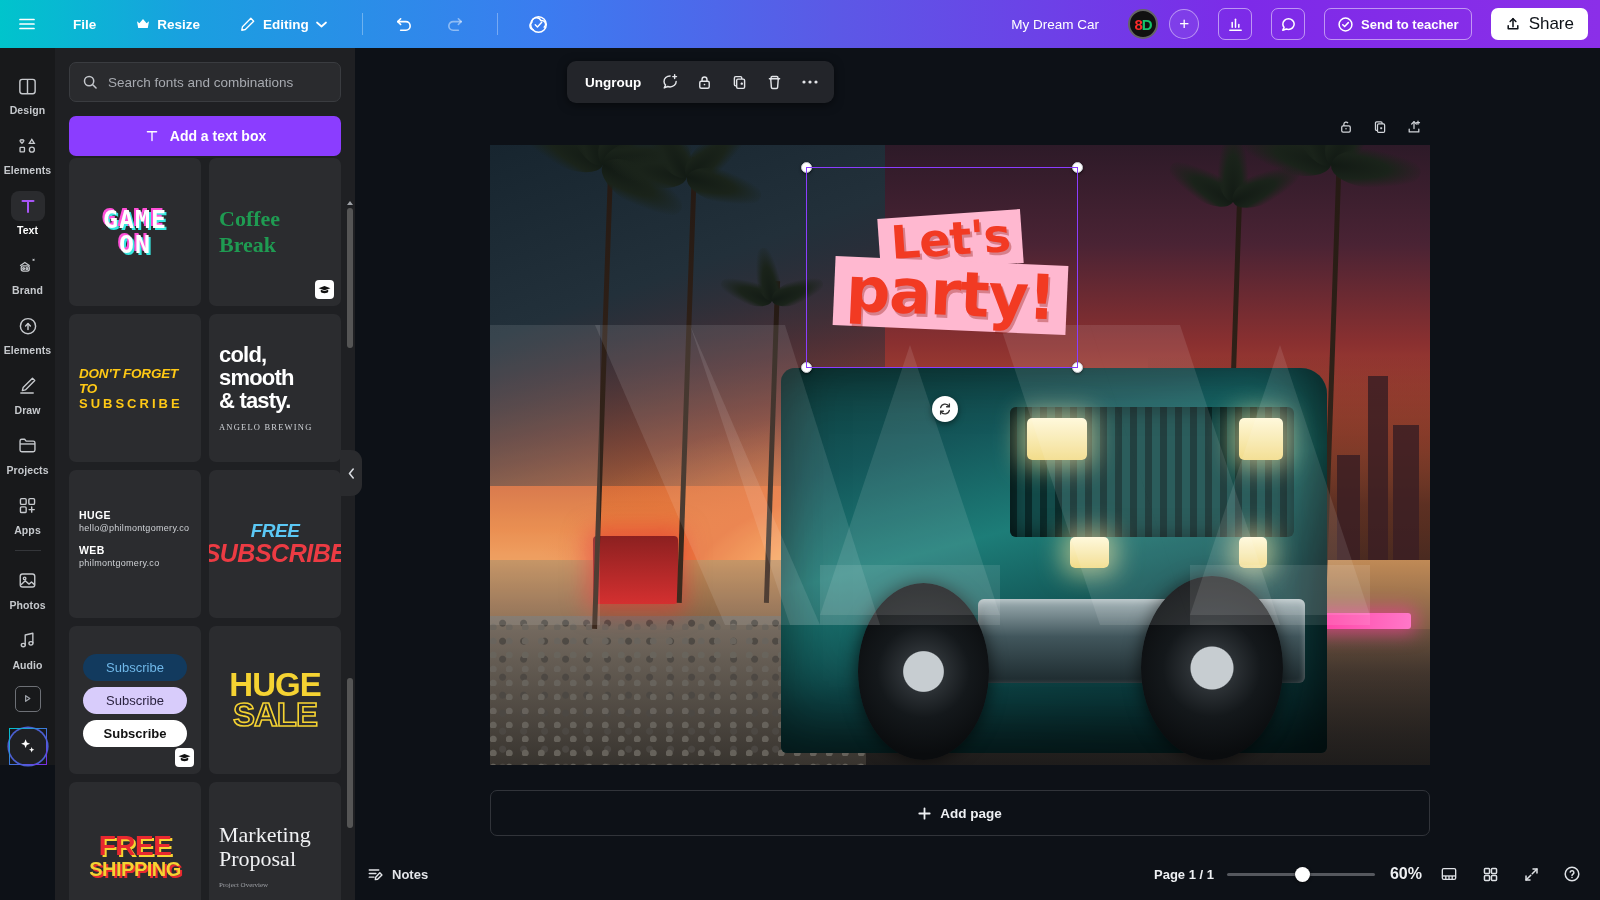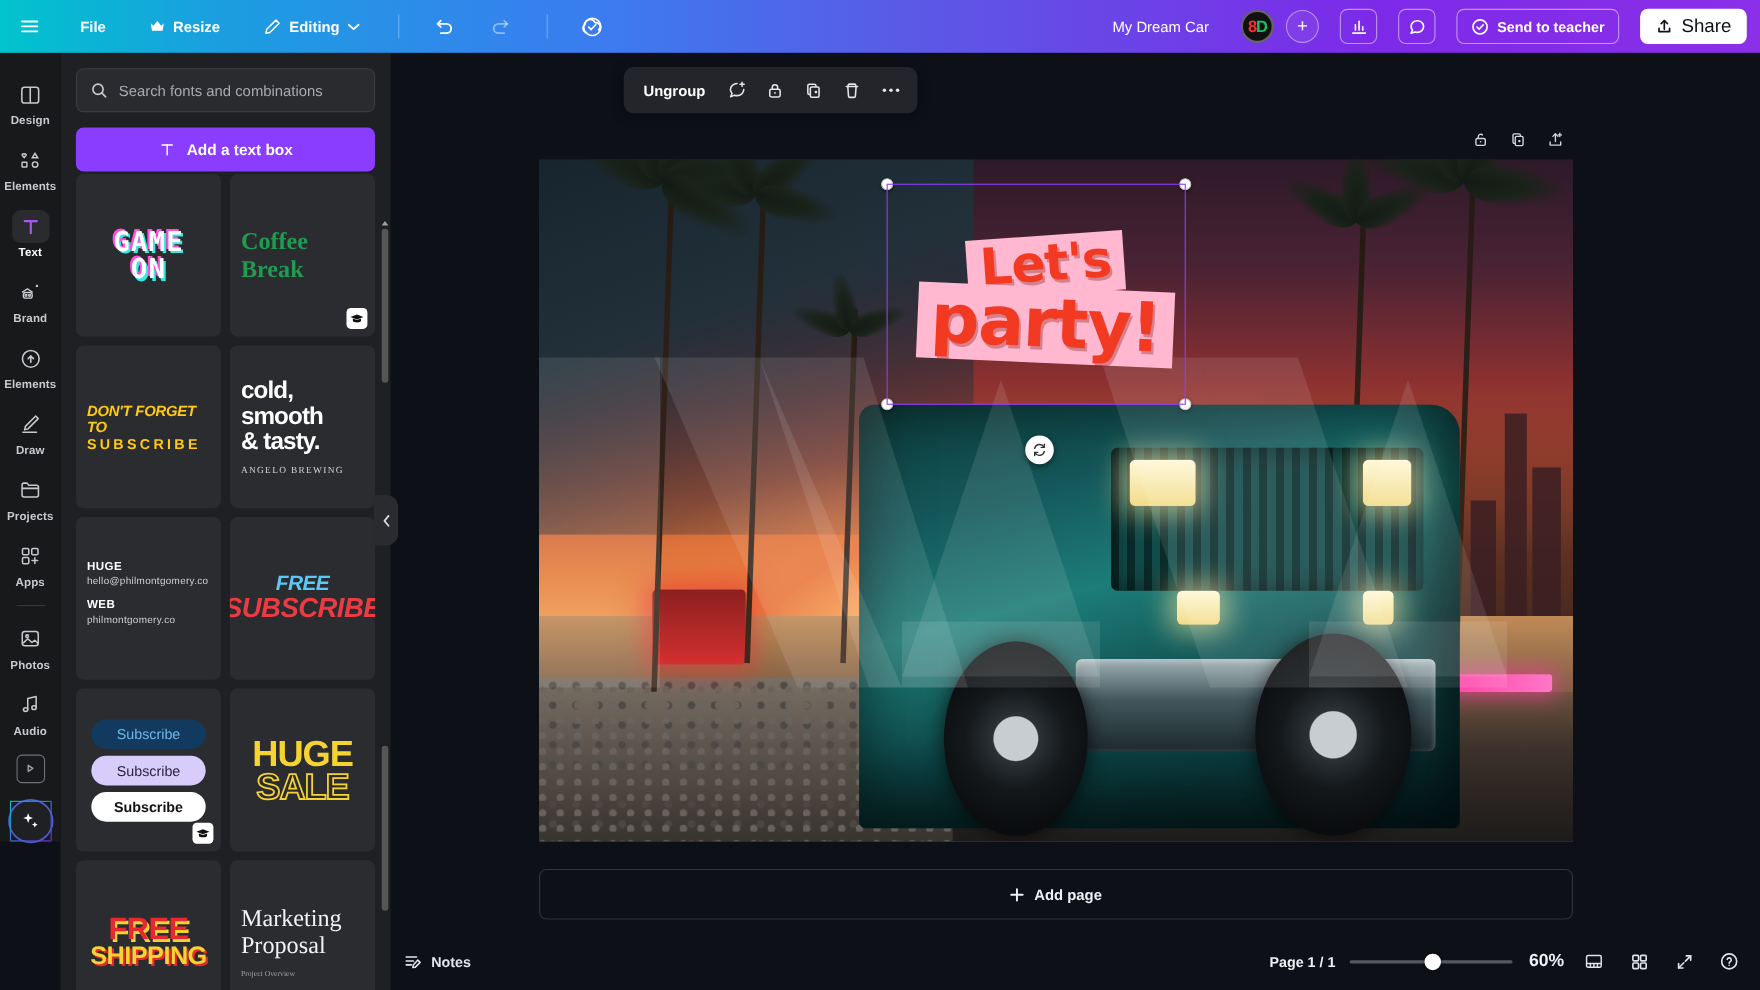--- a/index.html
+++ b/index.html
@@ -144,21 +144,21 @@
   .pill { width: 104px; height: 27px; border-radius: 14px; display: flex;
     align-items: center; justify-content: center; font-size: 13px; }
   .pill.p1 { background: #123a5e; color: #6fb7e8; }
   .pill.p2 { background: #d8ccfb; color: #2b2340; }
   .pill.p3 { background: #fff; color: #111; font-weight: 700; }
   .t-huge { text-align: center; font-weight: 800; line-height: .92; letter-spacing: -1px; }
   .t-huge .a { color: #f5d332; font-size: 33px; }
   .t-huge .b { font-size: 33px; color: transparent; -webkit-text-stroke: 1.6px #f5d332; }
   .t-ship { text-align: center; font-weight: 800; line-height: .95; letter-spacing: -.5px; }
   .t-ship .a { color: #e8282f; font-size: 28px; text-shadow: 2px 2px 0 #f5d332; }
-  .t-ship .b { color: #f5d332; font-size: 23px; text-shadow: 2px 2px 0 #e8282f; }
+  .t-ship .b { color: #f5d332; font-size: 20px; text-shadow: 2px 2px 0 #e8282f; }
   .t-mkt { width: 100%; text-align: left; font-family: "Liberation Serif", serif; }
   .t-mkt .a { color: #f1f2f4; font-size: 22px; line-height: 1.1; }
   .t-mkt .b { color: #9ea1a6; font-size: 7px; margin-top: 10px; }
 
   .panel-scrollbar {
     position: absolute; right: 2px; top: 160px; width: 6px; height: 140px;
     background: #555; border-radius: 3px; cursor: pointer;
   }
   .panel-scrollbar.s2 { top: 630px; height: 150px; }
   .scroll-arrow {

